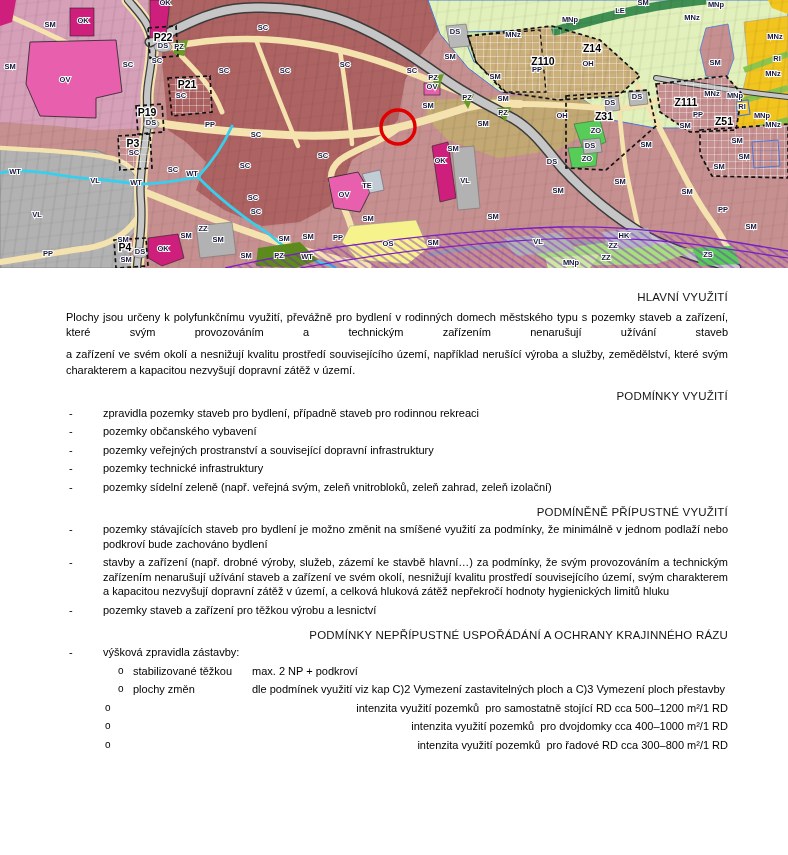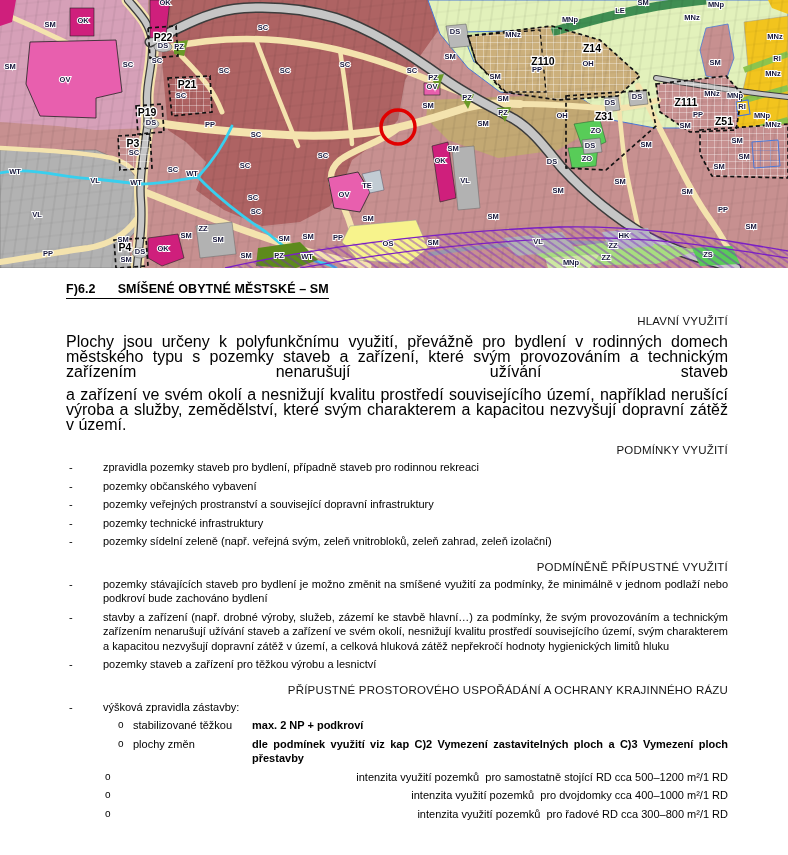--- a/index.html
+++ b/index.html
@@ -5,33 +5,33 @@
   html,body{margin:0;padding:0;background:#fff;}
   body{width:788px;height:855px;overflow:hidden;font-family:"Liberation Sans",sans-serif;color:#000;position:relative;}
   .map-wrap{position:absolute;left:0;top:0;width:788px;height:268px;overflow:hidden;}
   svg{display:block;}
   .zl{font-family:"Liberation Sans",sans-serif;font-size:7.5px;font-weight:bold;fill:#18183c;stroke:#ffffff;stroke-width:2px;paint-order:stroke;text-anchor:middle;}
   .cl{font-family:"Liberation Sans",sans-serif;font-size:10.5px;font-weight:bold;fill:#000000;stroke:#ffffff;stroke-width:2.6px;paint-order:stroke;text-anchor:middle;}
   .doc{position:absolute;left:66px;top:279px;width:662px;}
   .h-wrap{display:inline-block;border-bottom:1.6px solid #000;padding-bottom:2px;margin-bottom:4px;font-weight:bold;font-size:12.5px;letter-spacing:.1px;}
   .h-num{margin-right:22px;}
   .sub{font-size:11.5px;margin:12px 0 3px;color:#151515;letter-spacing:.2px;text-align:right;}
-  .para{font-size:16px;line-height:15.2px;text-align:justify;margin:7px 0 0;}
+  .para{font-size:11px;line-height:15.2px;text-align:justify;margin:7px 0 0;}
   .para.force{text-align-last:justify;}
   .li{display:flex;font-size:11px;line-height:14.5px;margin-top:4px;}
   .li .mk{flex:none;}
   .li .txt{flex:1;text-align:justify;}
   .dash .mk{width:34px;padding-left:3px;}
   .circ{margin-left:39px;}
   .circ .mk{width:17px;font-size:10px;}
   .circ .txt{white-space:pre-wrap;text-align:right;}
   .circ2{margin-left:52px;}
   .circ2 .mk{width:15px;font-size:10px;}
   .circ2 .lab{width:119px;flex:none;}
-  .circ2 .val{flex:1;text-align:justify;font-weight:bold;}
+  .circ2 .val{flex:1;text-align:justify;}
 </style>
 </head>
 <body>
 
 <div class="map-wrap">
 <svg width="788" height="268" viewBox="0 0 788 268">
   <defs>
     <pattern id="parc" width="11" height="9" patternUnits="userSpaceOnUse" patternTransform="rotate(8)">
           <path d="M5,0 V9" stroke="#00000024" stroke-width="0.7"></path>
         </pattern>
@@ -266,23 +266,20 @@
         <text x="742" y="109" class="zl">RI</text>
         <text x="388" y="246" class="zl">OS</text>
         <text x="367" y="188" class="zl">TE</text>
       </g>
 
   <circle id="annot-circle" cx="398" cy="127" r="17" fill="none" stroke-width="3.5" stroke="#e10000"></circle>
 </svg>
 </div>
 
 <div class="doc">
-  <div class="h-wrap">
-    <span class="h-num">F)6.2</span><span>SMÍŠENÉ OBYTNÉ MĚSTSKÉ – SM</span>
-  </div>
   <div id="doc-blocks">
       <div class="sub">HLAVNÍ VYUŽITÍ</div>
       <div class="para force">Plochy jsou určeny k polyfunkčnímu využití, převážně pro bydlení v rodinných domech městského typu s pozemky staveb a zařízení, které svým provozováním a technickým zařízením nenarušují užívání staveb</div>
       <div class="para">a zařízení ve svém okolí a nesnižují kvalitu prostředí souvisejícího území, například nerušící výroba a služby, zemědělství, které svým charakterem a kapacitou nezvyšují dopravní zátěž v území.</div>
       <div class="sub">PODMÍNKY VYUŽITÍ</div>
       <div class="li dash">
         <span class="mk">-</span>
         <div class="txt">zpravidla pozemky staveb pro bydlení, případně staveb pro rodinnou rekreaci</div>
       </div>
       <div class="li dash">
@@ -307,21 +304,21 @@
         <div class="txt">pozemky stávajících staveb pro bydlení je možno změnit na smíšené využití za podmínky, že minimálně v jednom podlaží nebo podkroví bude zachováno bydlení</div>
       </div>
       <div class="li dash">
         <span class="mk">-</span>
         <div class="txt">stavby a zařízení (např. drobné výroby, služeb, zázemí ke stavbě hlavní…) za podmínky, že svým provozováním a technickým zařízením nenarušují užívání staveb a zařízení ve svém okolí, nesnižují kvalitu prostředí souvisejícího území, svým charakterem a kapacitou nezvyšují dopravní zátěž v území, a celková hluková zátěž nepřekročí hodnoty hygienických limitů hluku</div>
       </div>
       <div class="li dash">
         <span class="mk">-</span>
         <div class="txt">pozemky staveb a zařízení pro těžkou výrobu a lesnictví</div>
       </div>
-      <div class="sub">PŘÍPUSTNÉ PROSTOROVÉHO USPOŘÁDÁNÍ A OCHRANY KRAJINNÉHO RÁZU</div>
+      <div class="sub">PODMÍNKY NEPŘÍPUSTNÉ USPOŘÁDÁNÍ A OCHRANY KRAJINNÉHO RÁZU</div>
       <div class="li dash">
         <span class="mk">-</span>
         <div class="txt">výšková zpravidla zástavby:</div>
       </div>
       <div class="li circ2">
         <span class="mk">o</span>
         <div class="lab">stabilizované těžkou</div>
         <div class="val">max. 2 NP + podkroví</div>
       </div>
       <div class="li circ2">

